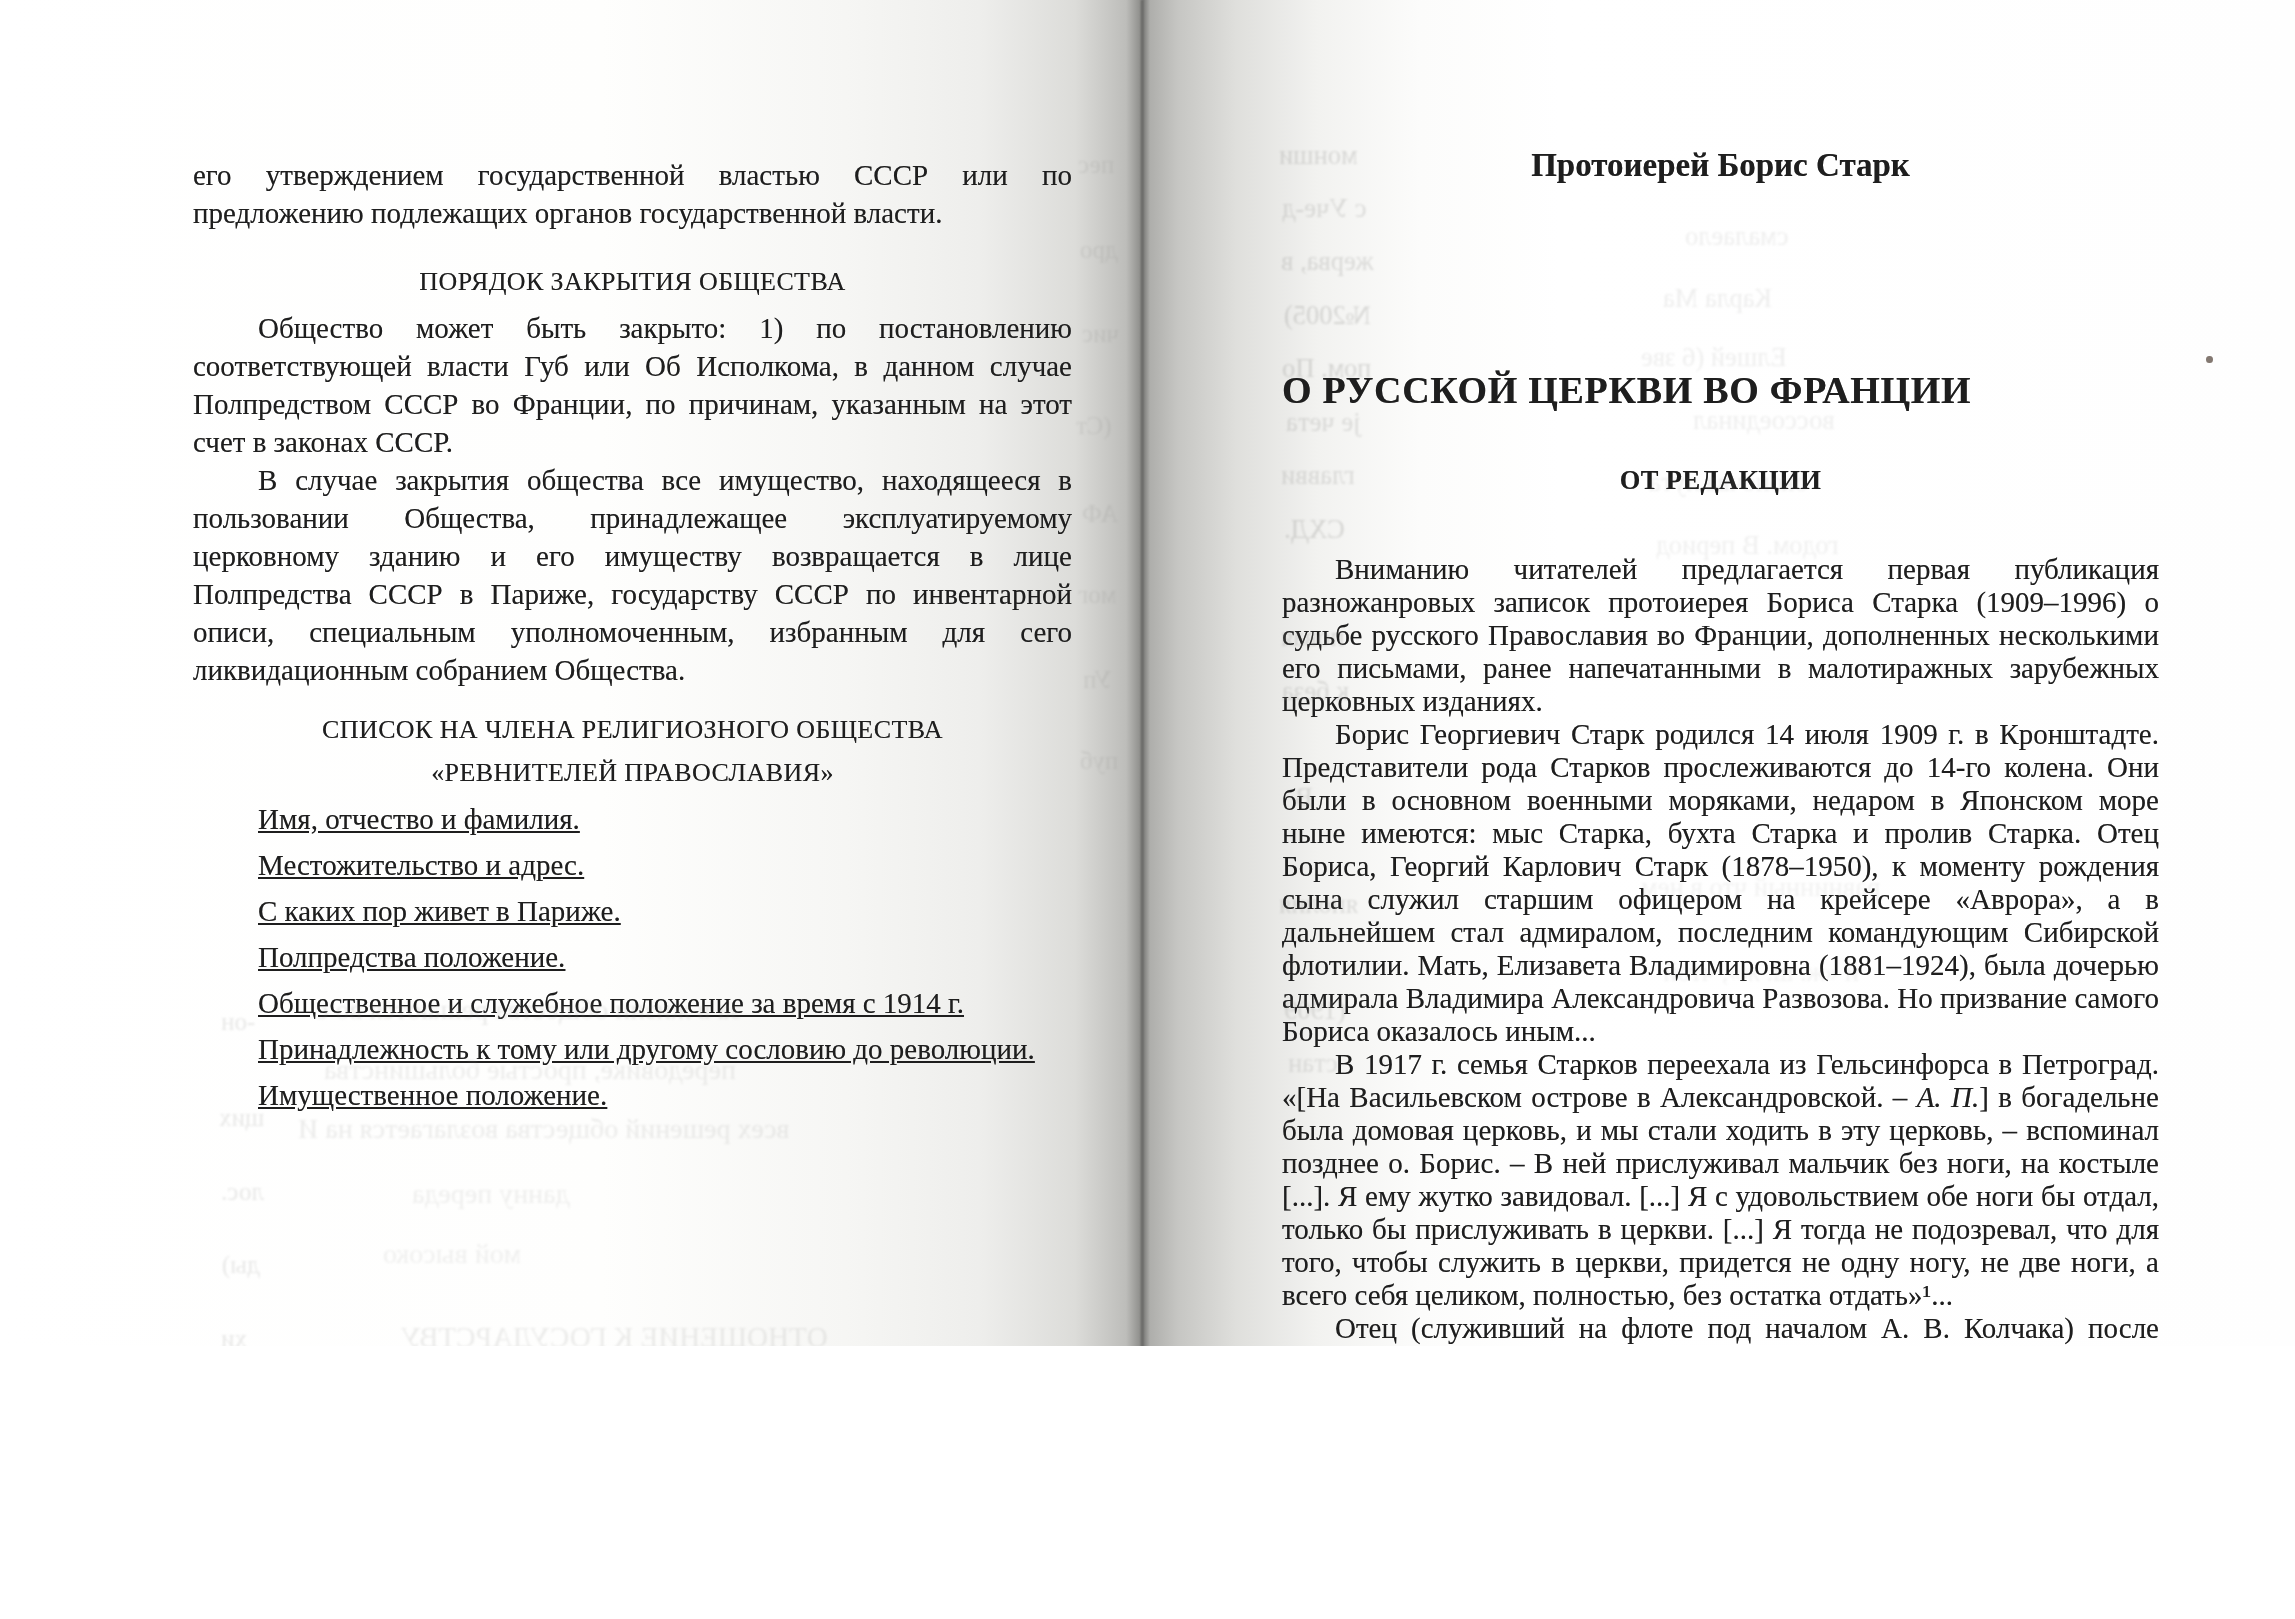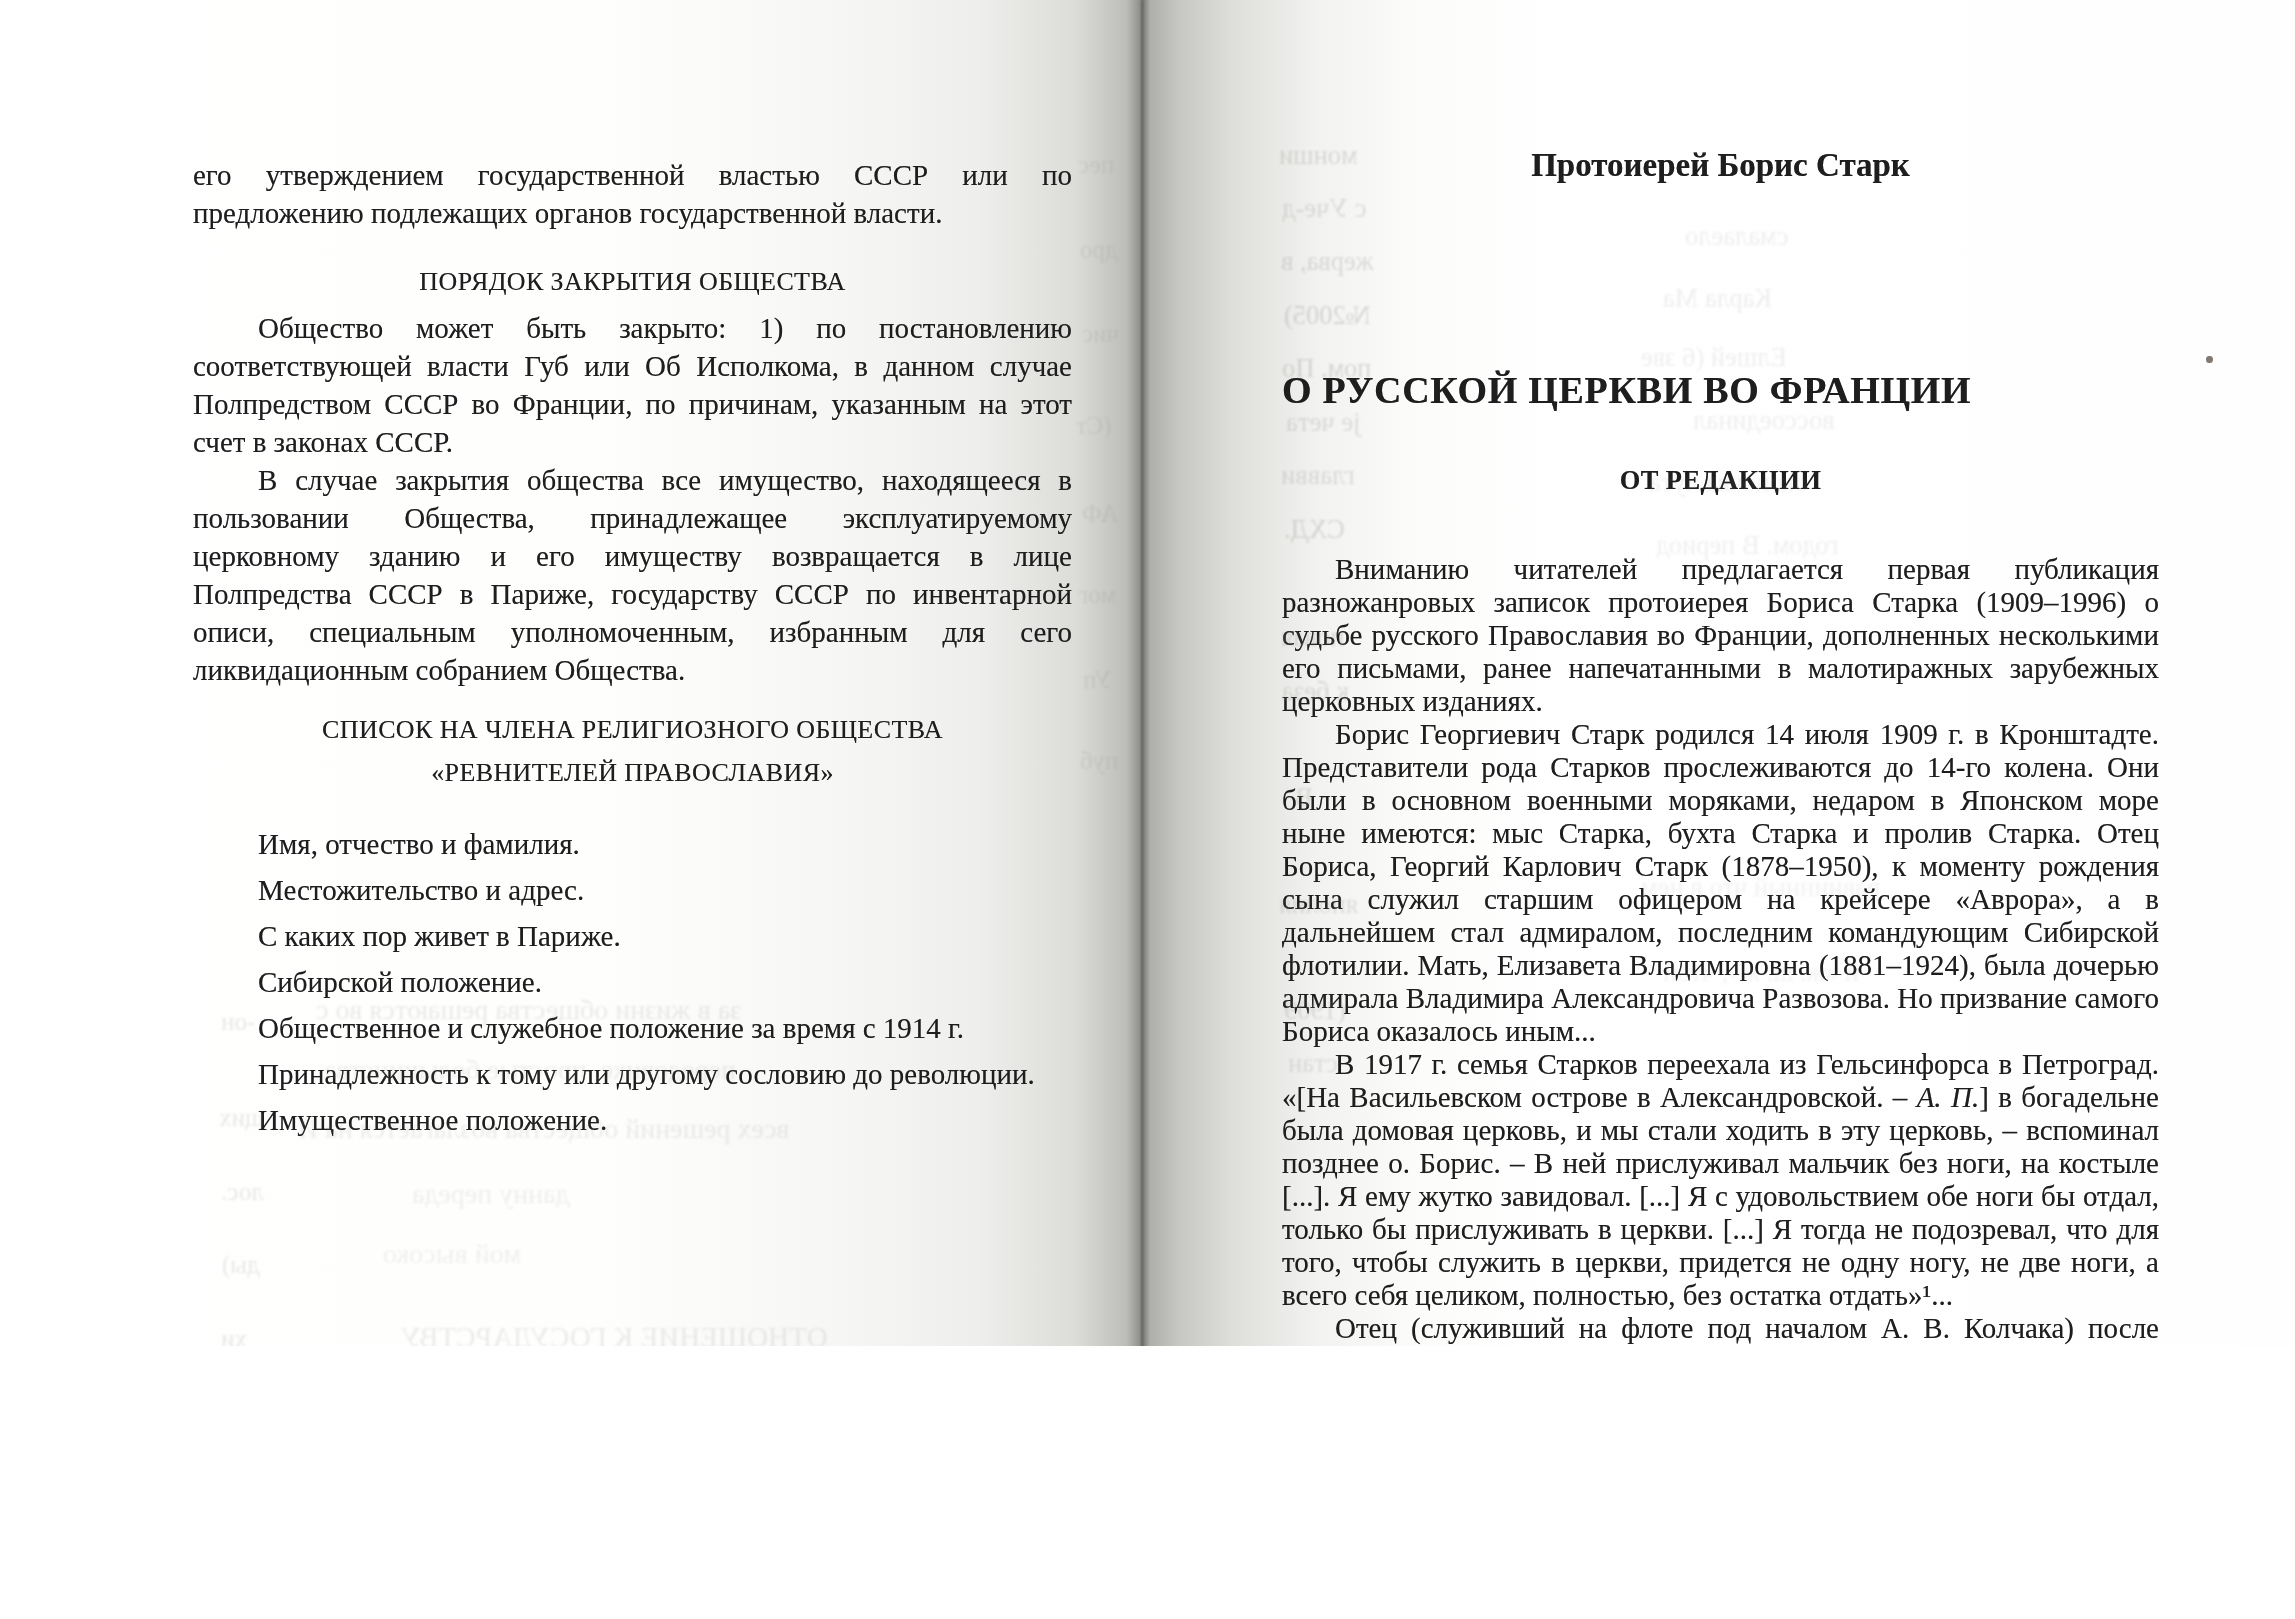--- a/index.html
+++ b/index.html
@@ -27,21 +27,21 @@
   .body-text{font-size:29px;line-height:38px;text-align:justify;margin:0;
     text-shadow:0 0 0.4px rgba(25,25,25,.5);}
   .right-col .body-text{font-size:29px;line-height:33px;}
   .indent{text-indent:65px;}
   .right-col .indent{text-indent:53px;}
   .center-head{font-size:26px;line-height:43px;text-align:center;margin:0;
     letter-spacing:0.4px;text-shadow:0 0 0.4px rgba(25,25,25,.5);}
   .h-closing{margin-top:28px;}
   .p-after-head{margin-top:5.9px;}
   .h-list{margin-top:19px;}
-  .member-list{margin-top:27px;padding-left:65px;}
+  .member-list{margin-top:2px;padding-left:65px;text-decoration:underline;}
   .list-line{font-size:29px;line-height:46px;white-space:nowrap;
     text-shadow:0 0 0.4px rgba(25,25,25,.5);}
   .author-head{font-size:33px;font-weight:bold;text-align:center;margin:0;
     text-shadow:0 0 0.4px rgba(25,25,25,.6);}
   .main-title{font-size:38px;font-weight:bold;margin:184px 0 0 0;
     letter-spacing:0.7px;text-shadow:0 0 0.4px rgba(25,25,25,.6);}
   .sub-title{font-size:26.5px;font-weight:600;text-align:center;margin:53px 0 0 0;
     letter-spacing:0.4px;text-shadow:0 0 0.4px rgba(25,25,25,.55);}
   .first-para{margin-top:57px;}
   .fn-rule{margin-top:34px;width:333px;height:2.9px;background:#2e2e2c;
@@ -79,21 +79,21 @@
 
     <div class="h-list">
       <p class="center-head">СПИСОК НА ЧЛЕНА РЕЛИГИОЗНОГО ОБЩЕСТВА</p>
       <p class="center-head">«РЕВНИТЕЛЕЙ ПРАВОСЛАВИЯ»</p>
     </div>
 
     <div class="member-list" id="member-list">
         <div class="list-line">Имя, отчество и фамилия.</div>
         <div class="list-line">Местожительство и адрес.</div>
         <div class="list-line">С каких пор живет в Париже.</div>
-        <div class="list-line">Сибирской положение.</div>
+        <div class="list-line">Полпредства положение.</div>
         <div class="list-line">Общественное и служебное положение за время с 1914 г.</div>
         <div class="list-line">Принадлежность к тому или другому сословию до революции.</div>
         <div class="list-line">Имущественное положение.</div>
       </div>
   </div>
 
   <div class="page-col right-col">
     <p class="author-head">Протоиерей Борис Старк</p>
 
     <p class="main-title">О РУССКОЙ ЦЕРКВИ ВО ФРАНЦИИ</p>

